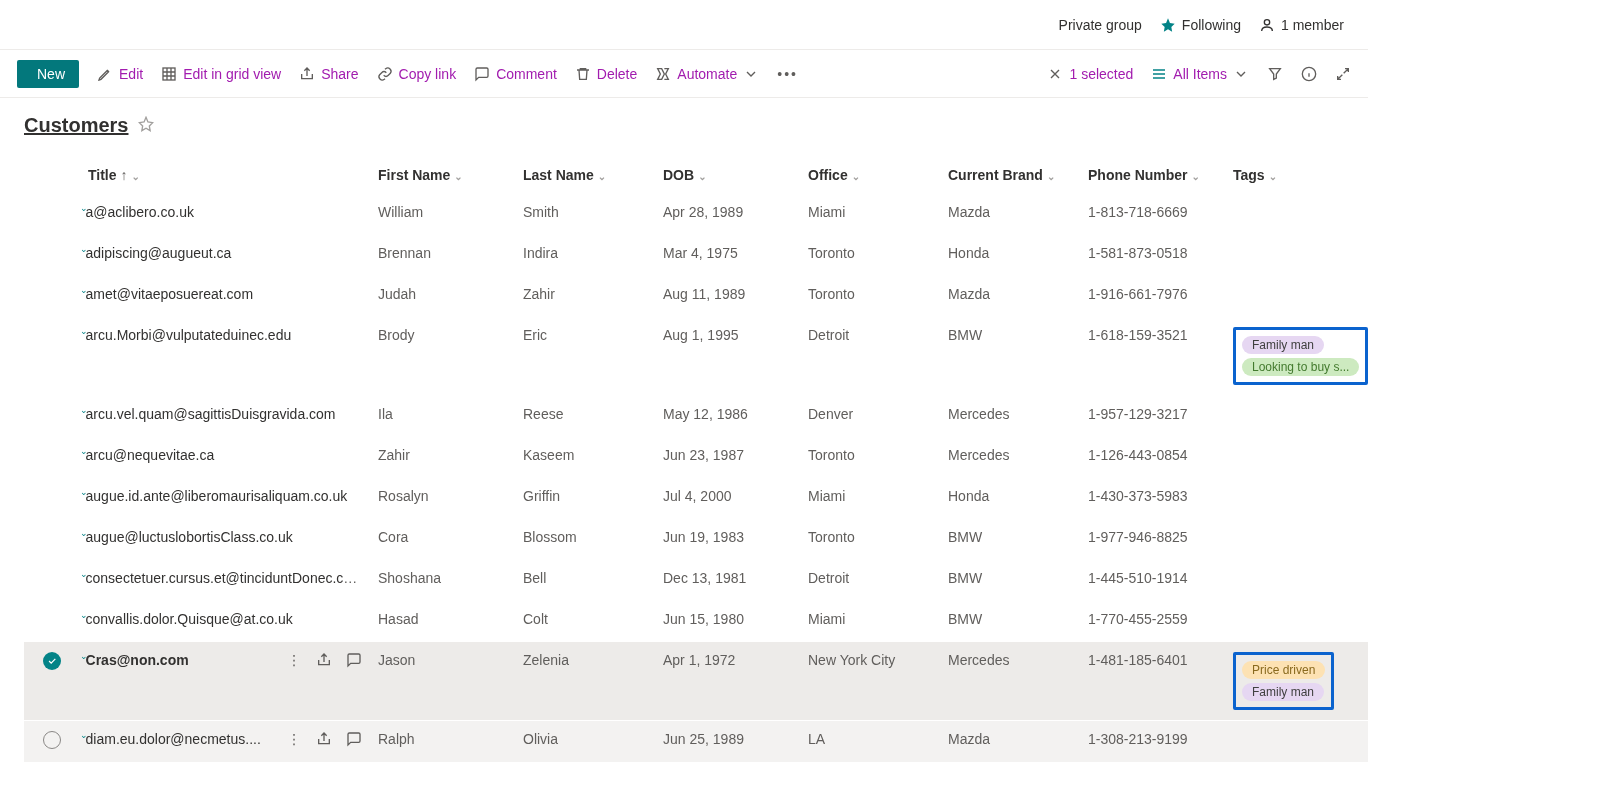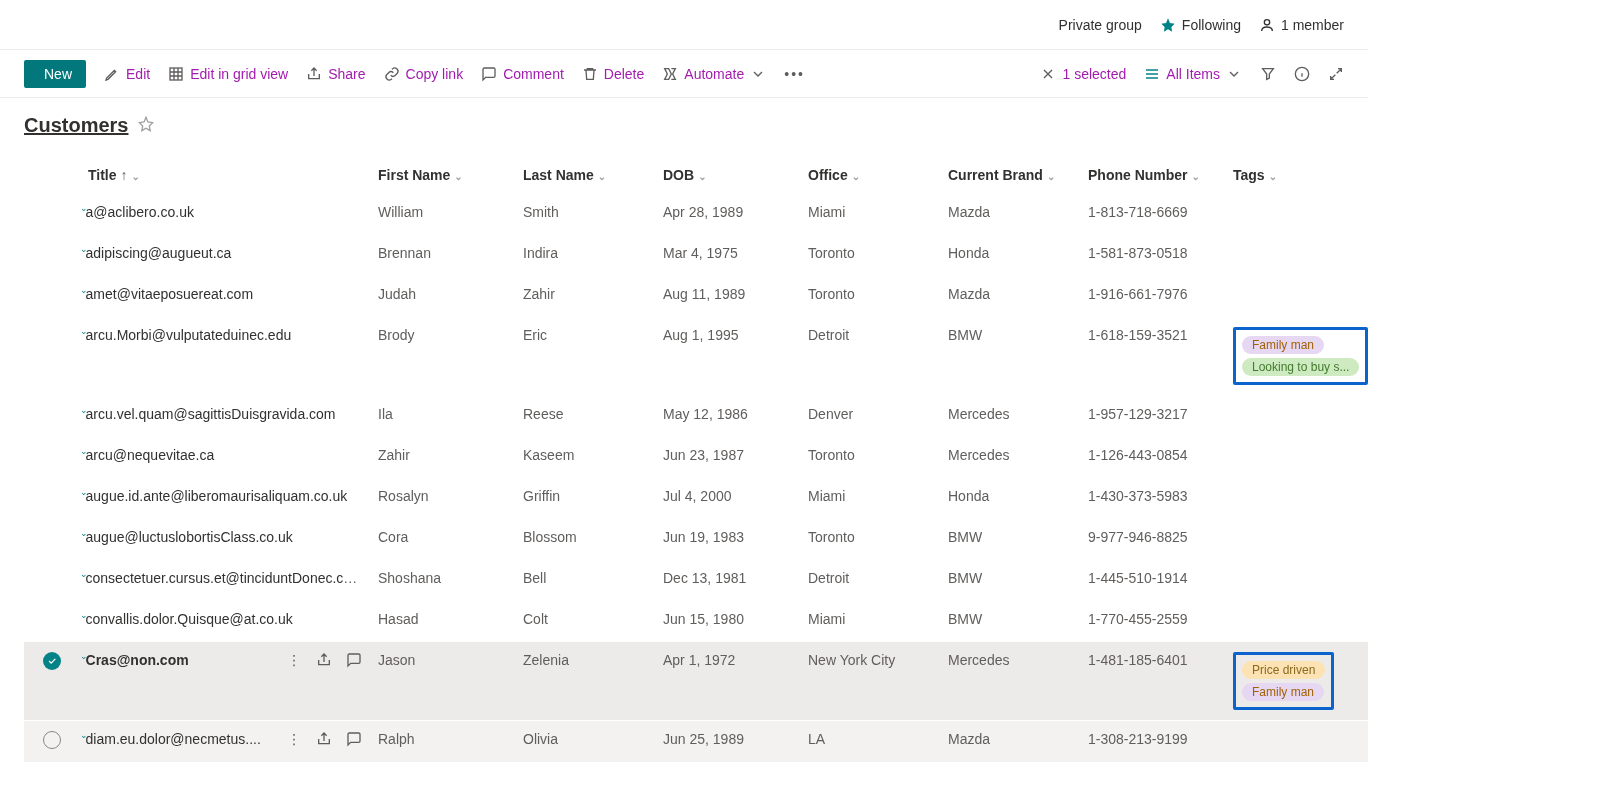--- a/index.html
+++ b/index.html
@@ -1,21 +1,21 @@
 <!DOCTYPE html>
 <html><head>
 <meta charset="utf-8">
 <style>
   * { box-sizing: border-box; }
   html,body { margin:0; padding:0; font-family:"Segoe UI",Arial,sans-serif; font-size:14px; color:#323130; background:#fff; }
   .page { width:1368px; height:809px; position:relative; overflow:hidden; display:flex; flex-direction:column; }
   .topbar { height:50px; border-bottom:1px solid #edebe9; display:flex; align-items:center; justify-content:flex-end; padding:0 24px; gap:18px; }
   .topbar .item { display:flex; align-items:center; gap:6px; color:#323130; }
   .star-follow { color:#038387; fill:#038387; }
-  .cmdbar { height:48px; border-bottom:1px solid #edebe9; display:flex; align-items:center; padding:0 24px; justify-content:space-between; }
+  .cmdbar { height:48px; border-bottom:1px solid #edebe9; display:flex; align-items:center; padding:0 17px; justify-content:space-between; }
   .cmd-left, .cmd-right { display:flex; align-items:center; gap:18px; }
   .cmd-btn { display:flex; align-items:center; gap:6px; color:#a21caf; cursor:pointer; }
   .cmd-btn svg { width:16px; height:16px; }
   .new-btn { background:#03787c; color:#fff; padding:6px 14px; border-radius:2px; font-weight:400; display:flex; align-items:center; gap:6px; }
   .new-btn svg { stroke:#fff; }
   .ellipsis { color:#605e5c; letter-spacing:2px; }
   .content { flex:1; overflow-y:auto; position:relative; }
   .content::-webkit-scrollbar { width:12px; }
   .content::-webkit-scrollbar-thumb { background:#c8c6c4; }
   .list-area { padding:16px 24px 0 24px; }
@@ -33,21 +33,21 @@
   .circle { width:18px; height:18px; border:1px solid #8a8886; border-radius:50%; display:inline-block; }
   .check { width:18px; height:18px; border-radius:50%; background:#038387; display:inline-flex; align-items:center; justify-content:center; }
   .check svg { width:10px; height:10px; stroke:#fff; stroke-width:3; fill:none; }
   .title-cell { position:relative; padding-left:0; }
   .tiny-caret { color:#038387; font-size:9px; position:relative; top:-6px; margin-right:-2px; }
   .title-link { color:#323130; }
   tr.selected .title-link { font-weight:600; }
   .row-actions { display:inline-flex; gap:14px; float:right; color:#605e5c; }
   .row-actions svg { width:16px; height:16px; }
   .tag { display:inline-block; padding:2px 10px; border-radius:12px; font-size:12px; margin:2px 0; }
-  .tag.family { background:#e6d7f2; color:#a16207; }
+  .tag.family { background:#e6d7f2; color:#404040; }
   .tag.looking { background:#cdeac0; color:#437a2e; }
   .tag.price { background:#fde2b3; color:#8a6a1f; }
   .highlight-box { border:3px solid #0b63ce; padding:4px 6px; display:inline-block; border-radius:2px; }
   .add-col { color:#605e5c; }
   .add-col .plus { color:#605e5c; margin-right:4px; }
   col.c-sel{width:56px}col.c-title{width:290px}col.c-fn{width:145px}col.c-ln{width:140px}
   col.c-dob{width:145px}col.c-off{width:140px}col.c-brand{width:140px}col.c-phone{width:145px}
   col.c-tags{width:155px}col.c-add{width:140px}
 </style>
 </head>
@@ -287,21 +287,21 @@
               <td></td>
             </tr>
             <tr class="data-row">
               <td class="sel-col"></td>
               <td class="title-cell"><span class="tiny-caret">⌄</span><span class="title-link">augue@luctuslobortisClass.co.uk</span></td>
               <td>Cora</td>
               <td>Blossom</td>
               <td>Jun 19, 1983</td>
               <td>Toronto</td>
               <td>BMW</td>
-              <td>9-977-946-8825</td>
+              <td>1-977-946-8825</td>
               <td></td>
               <td></td>
             </tr>
             <tr class="data-row">
               <td class="sel-col"></td>
               <td class="title-cell"><span class="tiny-caret">⌄</span><span class="title-link">consectetuer.cursus.et@tinciduntDonec.co.uk</span></td>
               <td>Shoshana</td>
               <td>Bell</td>
               <td>Dec 13, 1981</td>
               <td>Detroit</td>

